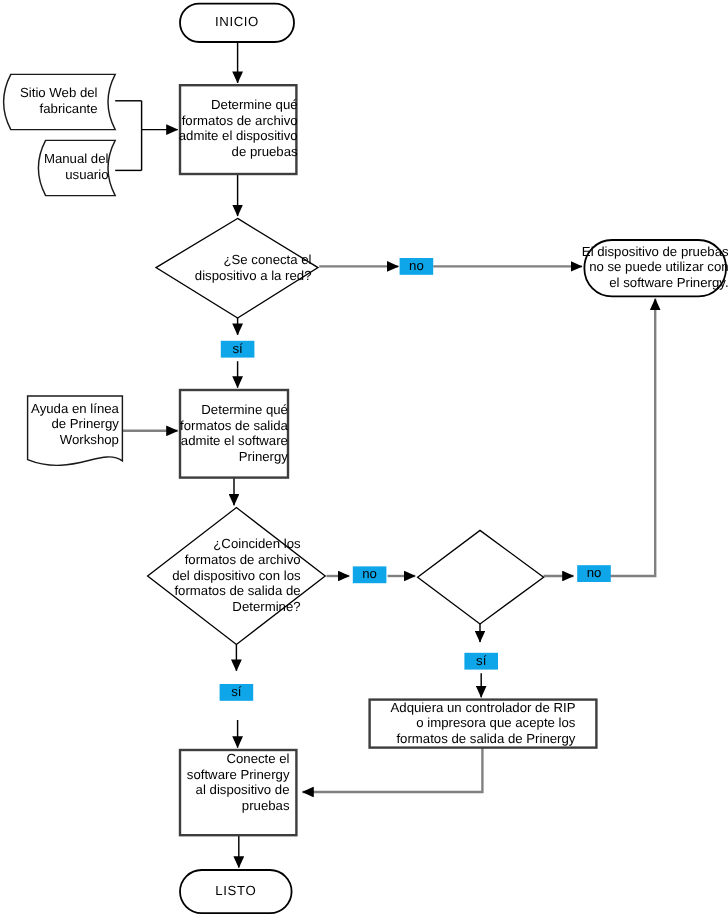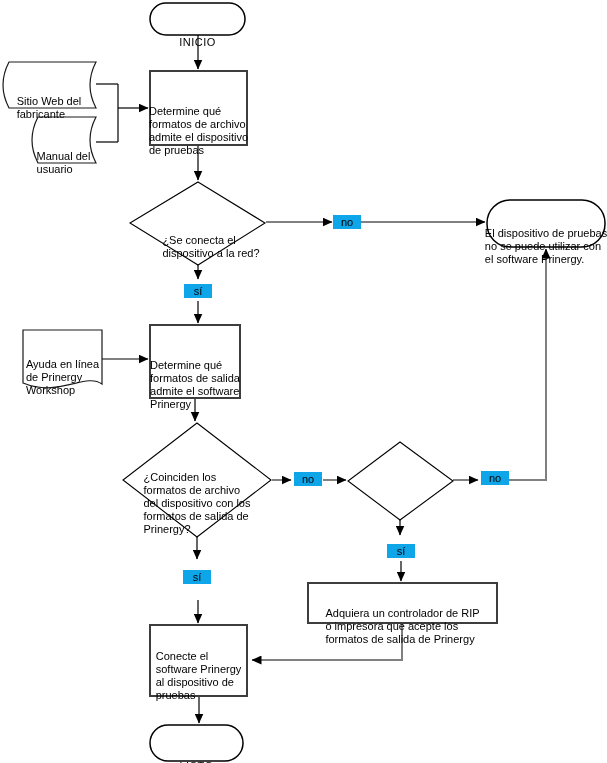--- a/index.html
+++ b/index.html
@@ -7,23 +7,23 @@
     position:relative;
     width:607px;height:763px;
     background:#ffffff;
     font-family:"Liberation Sans", sans-serif;
     overflow:hidden;
   }
   .stage svg{position:absolute;left:0;top:0;}
   .lbl{
     position:absolute;
     display:flex;align-items:center;justify-content:center;
-    text-align:left;
+    text-align:right;
     white-space:pre;
-    font-size:11px;line-height:13px;color:#000;margin-top:23px;
+    font-size:11px;line-height:13px;color:#000;
   }
   .edge-lbl{
     position:absolute;
     display:flex;align-items:center;justify-content:center;
     font-size:11px;line-height:13px;color:#000;
     background:#0ea5e9;
   }
   .term-lbl{letter-spacing:.5px;}
 </style>
 </head>
@@ -106,21 +106,21 @@
 de Prinergy
 Workshop</div>
   <div class="lbl" style="left:150px;top:325px;width:90px;height:73px">Determine qué
 formatos de salida
 admite el software
 Prinergy</div>
   <div class="lbl" style="left:123px;top:423px;width:148px;height:114px">¿Coinciden los
 formatos de archivo
 del dispositivo con los
 formatos de salida de
-Prinergy?</div>
+Determine?</div>
   <div class="lbl" style="left:308px;top:583px;width:189px;height:40px">Adquiera un controlador de RIP
 o impresora que acepte los
 formatos de salida de Prinergy</div>
   <div class="lbl" style="left:150px;top:625px;width:97px;height:55px">Conecte el
 software Prinergy
 al dispositivo de
 pruebas</div>
   <div class="lbl term-lbl" style="left:150px;top:725px;width:93px;height:36px">LISTO</div>
 
   <div class="edge-lbl" style="left:333px;top:215px;width:28px;height:14px">no</div>

